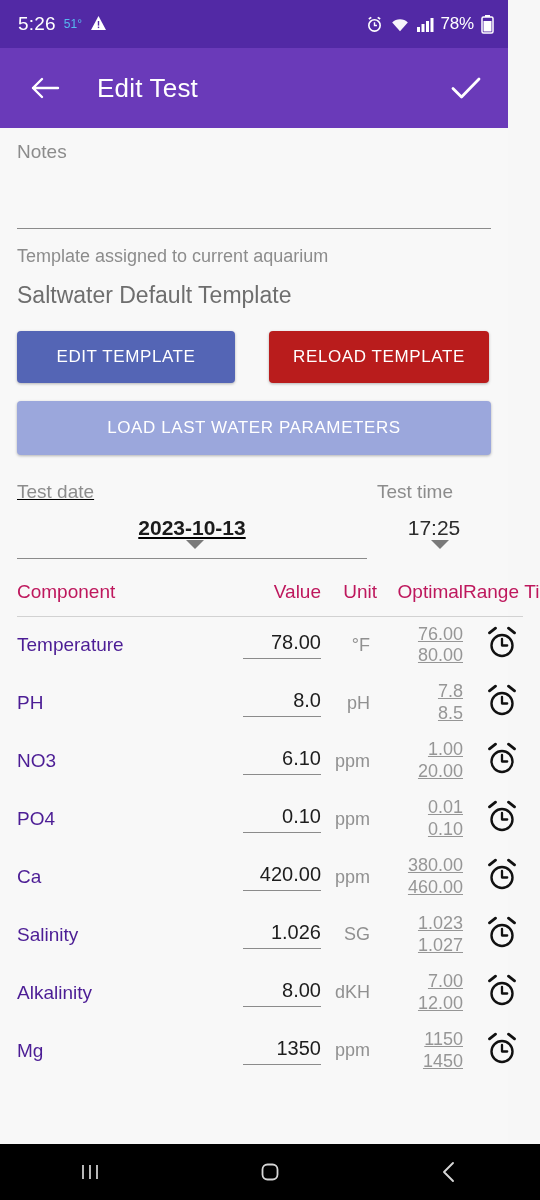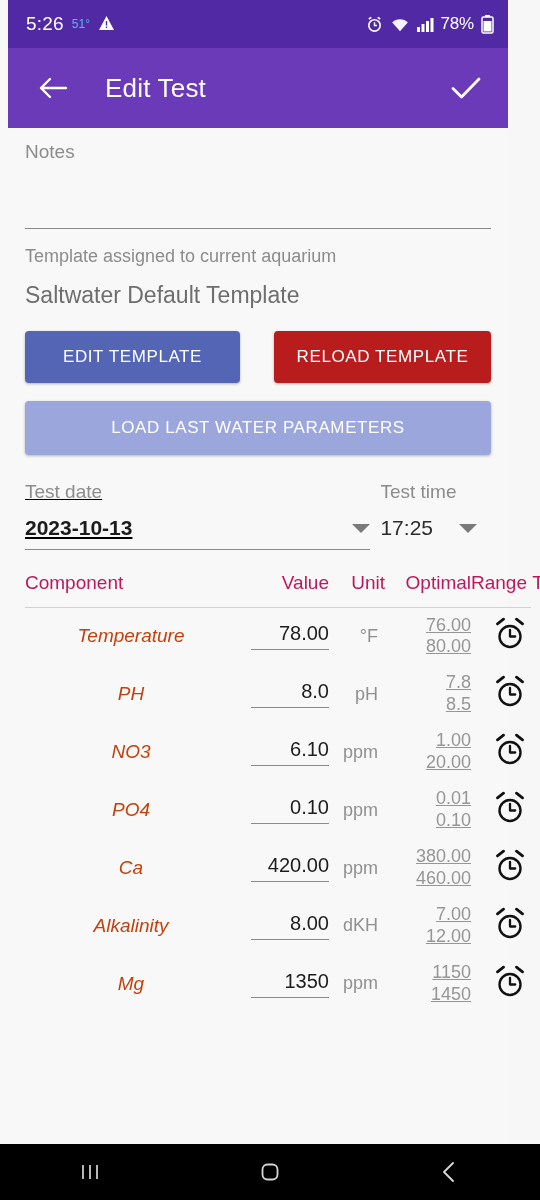--- a/index.html
+++ b/index.html
@@ -2,21 +2,21 @@
 <html><head>
 <meta charset="utf-8">
 <style>
   * { box-sizing: border-box; margin: 0; padding: 0; }
   html, body {
     width: 540px; height: 1200px;
     font-family: "Liberation Sans", sans-serif;
     background: #f7f7f7;
     overflow: hidden;
   }
-  .phone { position: relative; width: 508px; height: 1200px; background: #f8f8f8; padding-left: 8px; }
+  .phone { position: relative; width: 508px; height: 1200px; background: #f8f8f8; }
 
   
   .statusbar {
     height: 48px; background: #5229a5; color: #ffffff;
     display: flex; align-items: center; justify-content: space-between;
     padding: 0 14px 0 18px;
   }
   .sb-left { display: flex; align-items: center; gap: 8px; }
   .sb-time { font-size: 19px; letter-spacing: .2px; }
   .sb-temp { font-size: 12px; color: #56b9f0; font-weight: normal; }
@@ -59,37 +59,37 @@
     display: flex; align-items: center; justify-content: center;
   }
   .btn-edit { background: #5465b5; width: 218px; }
   .btn-reload { background: #b91c1c; width: 220px; }
   .btn-load { background: #9ba7dc; width: 100%; height: 54px; margin-top: 18px; }
 
   .dt-row { display: flex; margin-top: 26px; }
   .dt-date { width: 350px; text-decoration: underline; }
   .dt-time { flex: 1; padding-left: 10px; }
   .dt-label { font-size: 19px; color: #8c8c8c; }
-  .dt-valrow { display: flex; align-items: center; margin-top: 13px; }
+  .dt-valrow { display: flex; align-items: center; margin-top: 13px; flex-direction: column; }
   .dt-val { font-size: 21px; color: #1b1b1b; font-weight: bold; flex: 1; }
   .dt-val.plain { font-weight: normal; color: #2b2b2b; }
   .caret { width: 0; height: 0; border-left: 9px solid transparent; border-right: 9px solid transparent; border-top: 9px solid #7a7a7a; margin-left: 6px; }
   .dt-underline { border-bottom: 1.6px solid #8b8b8b; margin-top: 9px; }
   .dt-time .caret { margin-left: 26px; margin-right: 14px; }
 
   
   table.params { width: 100%; border-collapse: collapse; margin-top: 22px; table-layout: fixed; }
   table.params th {
     font-size: 19px; color: #be185d; font-weight: normal;
     padding: 0 0 12px 0; text-align: right; white-space: nowrap;
   }
   table.params th.c-comp { text-align: left; }
   .hdr-border td { border-bottom: 1.4px solid #d2d2d2; height: 1px; padding: 0; }
 
-  td.c-comp { font-size: 19px; color: #c2410c; text-align: center; padding: 11px 0; font-style: italic; }
+  td.c-comp { font-size: 19px; color: #4c1d95; text-align: left; padding: 11px 0; }
   td.c-val  { text-align: right; padding: 11px 0; }
   td.c-unit { font-size: 18px; color: #909090; text-align: right; padding: 11px 7px 11px 12px; }
   td.c-opt  { font-size: 18px; color: #969696; text-align: right; line-height: 1.22; padding: 7px 0; }
   td.c-timer{ text-align: right; padding: 6px 4px 6px 0; }
 
   .val-box { display: inline-block; min-width: 78px; border-bottom: 1.5px solid #8b8b8b; padding-bottom: 4px; }
   .val-txt { font-size: 20px; color: #1d1d1d; text-align: right; display: block; }
   .opt-hi, .opt-lo { display: block; text-decoration: underline; }
 
   .timer-btn { display: inline-flex; cursor: pointer; }
@@ -303,20 +303,36 @@
             </td>
             <td class="c-timer"><span class="timer-btn">
                 <svg width="34" height="34" viewBox="0 0 34 34">
                   <circle cx="17" cy="19.5" r="10.5" fill="none" stroke="#111" stroke-width="2.4"></circle>
                   <path d="M4.5 6.8 10.5 2.2M29.5 6.8 23.5 2.2" stroke="#111" stroke-width="2.8" fill="none" stroke-linecap="round"></path>
                   <path d="M17 13v6.5h5.2" stroke="#111" stroke-width="2.3" fill="none" stroke-linecap="round" stroke-linejoin="round"></path>
                 </svg>
               </span></td>
           </tr>
           <tr>
+            <td class="c-comp">Salinity</td>
+            <td class="c-val"><span class="val-box"><span class="val-txt">1.026</span></span></td>
+            <td class="c-unit">SG</td>
+            <td class="c-opt">
+              <span class="opt-hi">1.023</span>
+              <span class="opt-lo">1.027</span>
+            </td>
+            <td class="c-timer"><span class="timer-btn">
+                <svg width="34" height="34" viewBox="0 0 34 34">
+                  <circle cx="17" cy="19.5" r="10.5" fill="none" stroke="#111" stroke-width="2.4"></circle>
+                  <path d="M4.5 6.8 10.5 2.2M29.5 6.8 23.5 2.2" stroke="#111" stroke-width="2.8" fill="none" stroke-linecap="round"></path>
+                  <path d="M17 13v6.5h5.2" stroke="#111" stroke-width="2.3" fill="none" stroke-linecap="round" stroke-linejoin="round"></path>
+                </svg>
+              </span></td>
+          </tr>
+          <tr>
             <td class="c-comp">Alkalinity</td>
             <td class="c-val"><span class="val-box"><span class="val-txt">8.00</span></span></td>
             <td class="c-unit">dKH</td>
             <td class="c-opt">
               <span class="opt-hi">7.00</span>
               <span class="opt-lo">12.00</span>
             </td>
             <td class="c-timer"><span class="timer-btn">
                 <svg width="34" height="34" viewBox="0 0 34 34">
                   <circle cx="17" cy="19.5" r="10.5" fill="none" stroke="#111" stroke-width="2.4"></circle>

